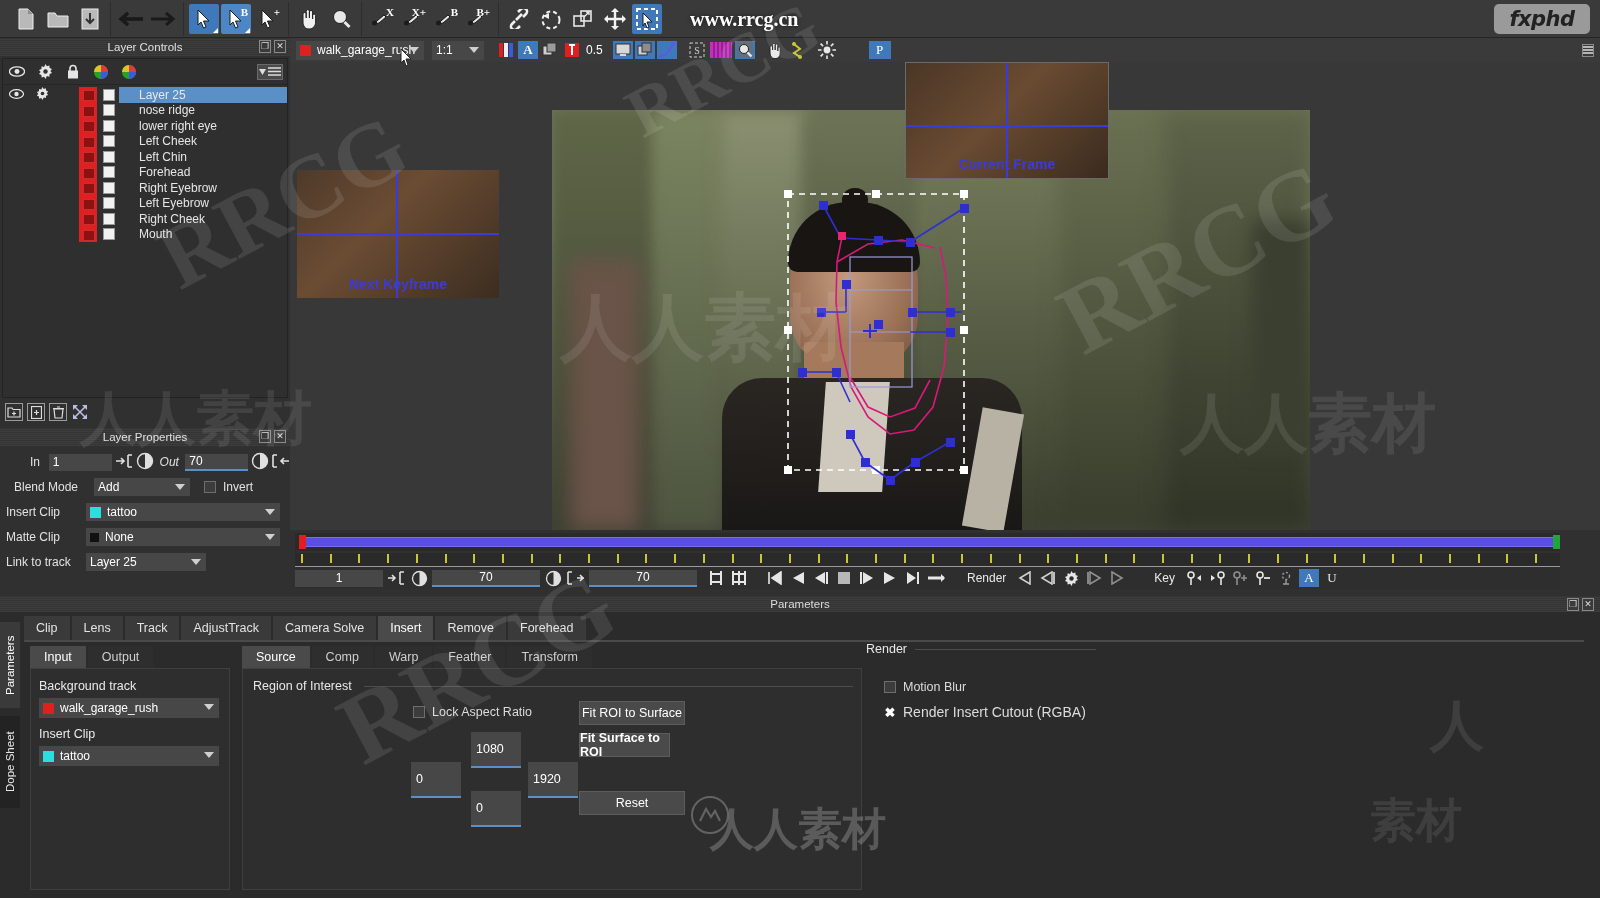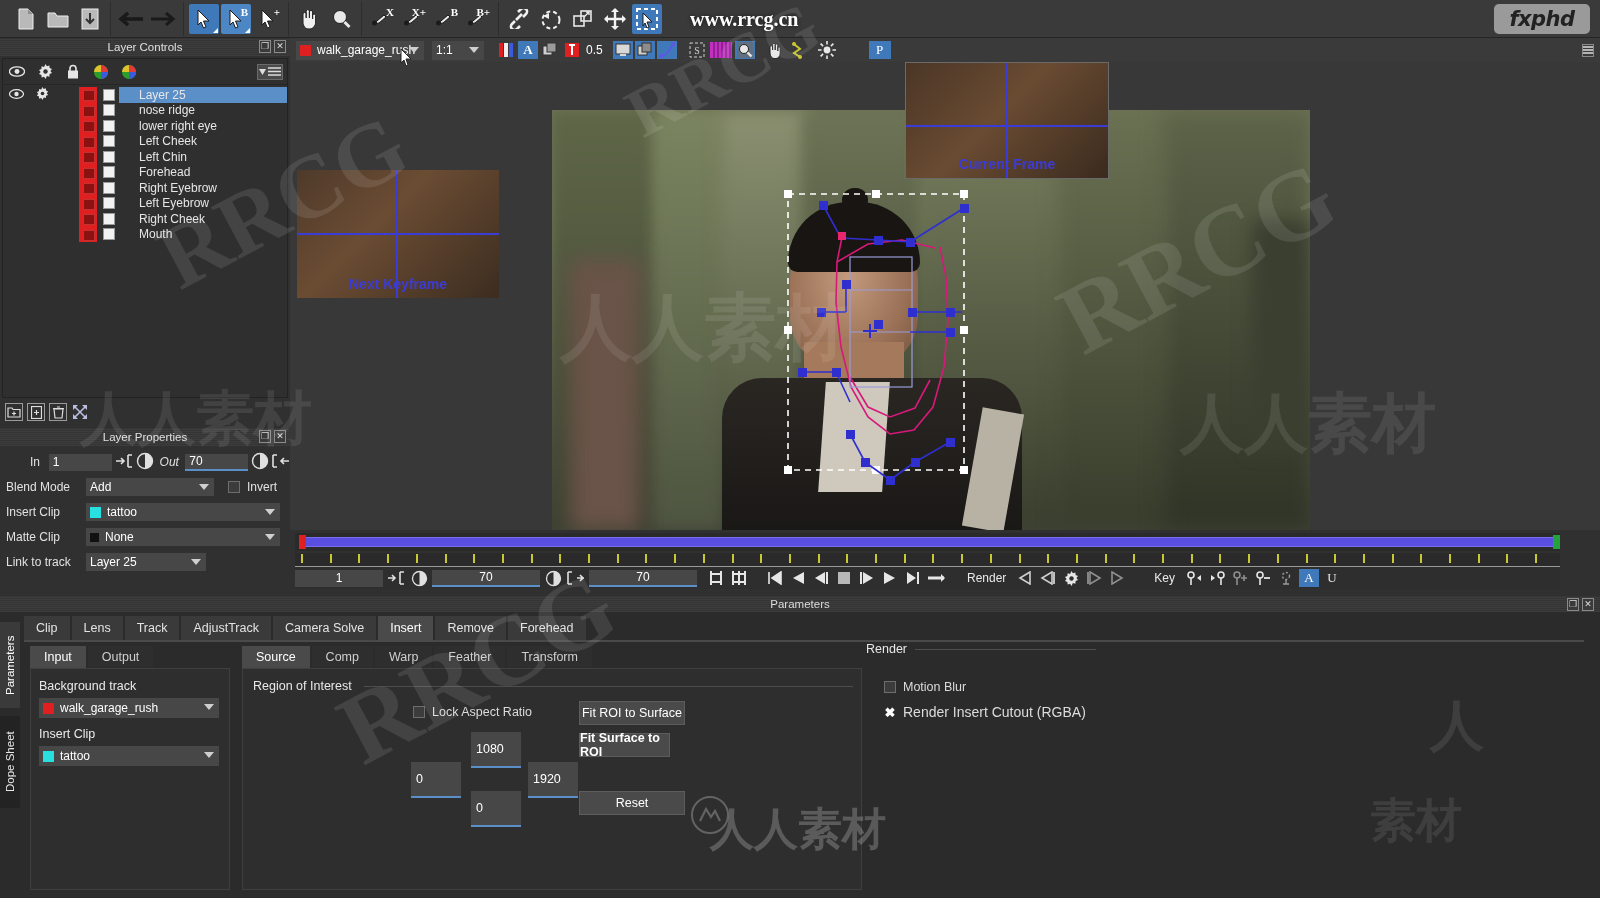--- a/index.html
+++ b/index.html
@@ -514,22 +514,22 @@
       </span>
       <span>
         <svg width="18" height="14" viewBox="0 0 18 14">
             <path d="M5 1H1M1 1v12M1 13h4" stroke="#e0e0e0" stroke-width="1.6" fill="none"></path>
             <path d="M17 7H9M12 4L9 7l3 3" stroke="#e0e0e0" stroke-width="1.6" fill="none"></path>
           </svg>
       </span>
     </div>
 
     <div class="lp-row">
-      <span class="lp-lab" style="width:80px;">Blend Mode</span>
-      <span class="combo" style="width:128px;">
+      <span class="lp-lab" style="width:80px;margin-left:8px;">Blend Mode</span>
+      <span class="combo" style="width:96px;">
         <span>Add</span>
         <i class="arrow"></i>
       </span>
       <span class="chk" style="margin-left:14px;"></span>
       <span class="lp-lab">Invert</span>
     </div>
 
     <div class="lp-row">
       <span class="lp-lab" style="width:80px;">Insert Clip</span>
       <span class="combo" style="width:194px;">

